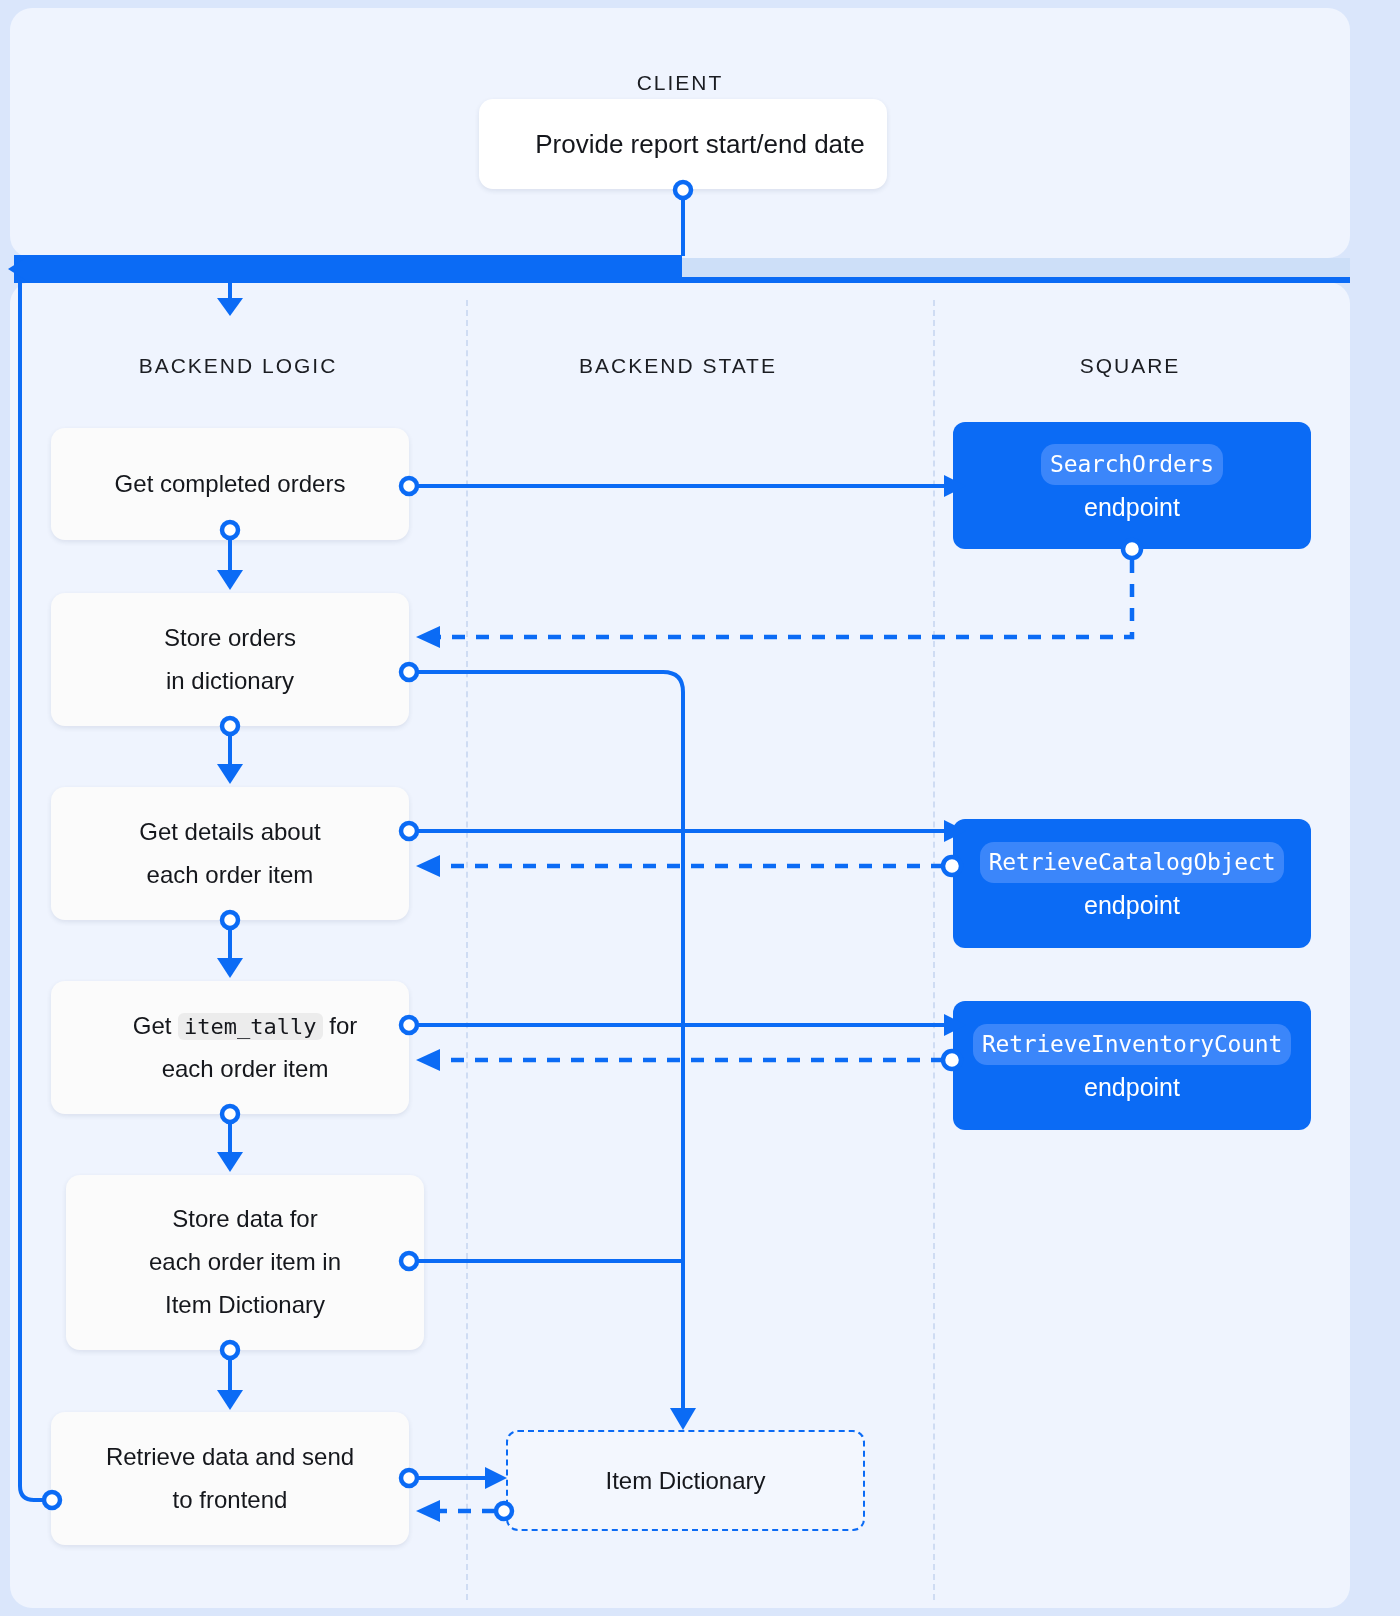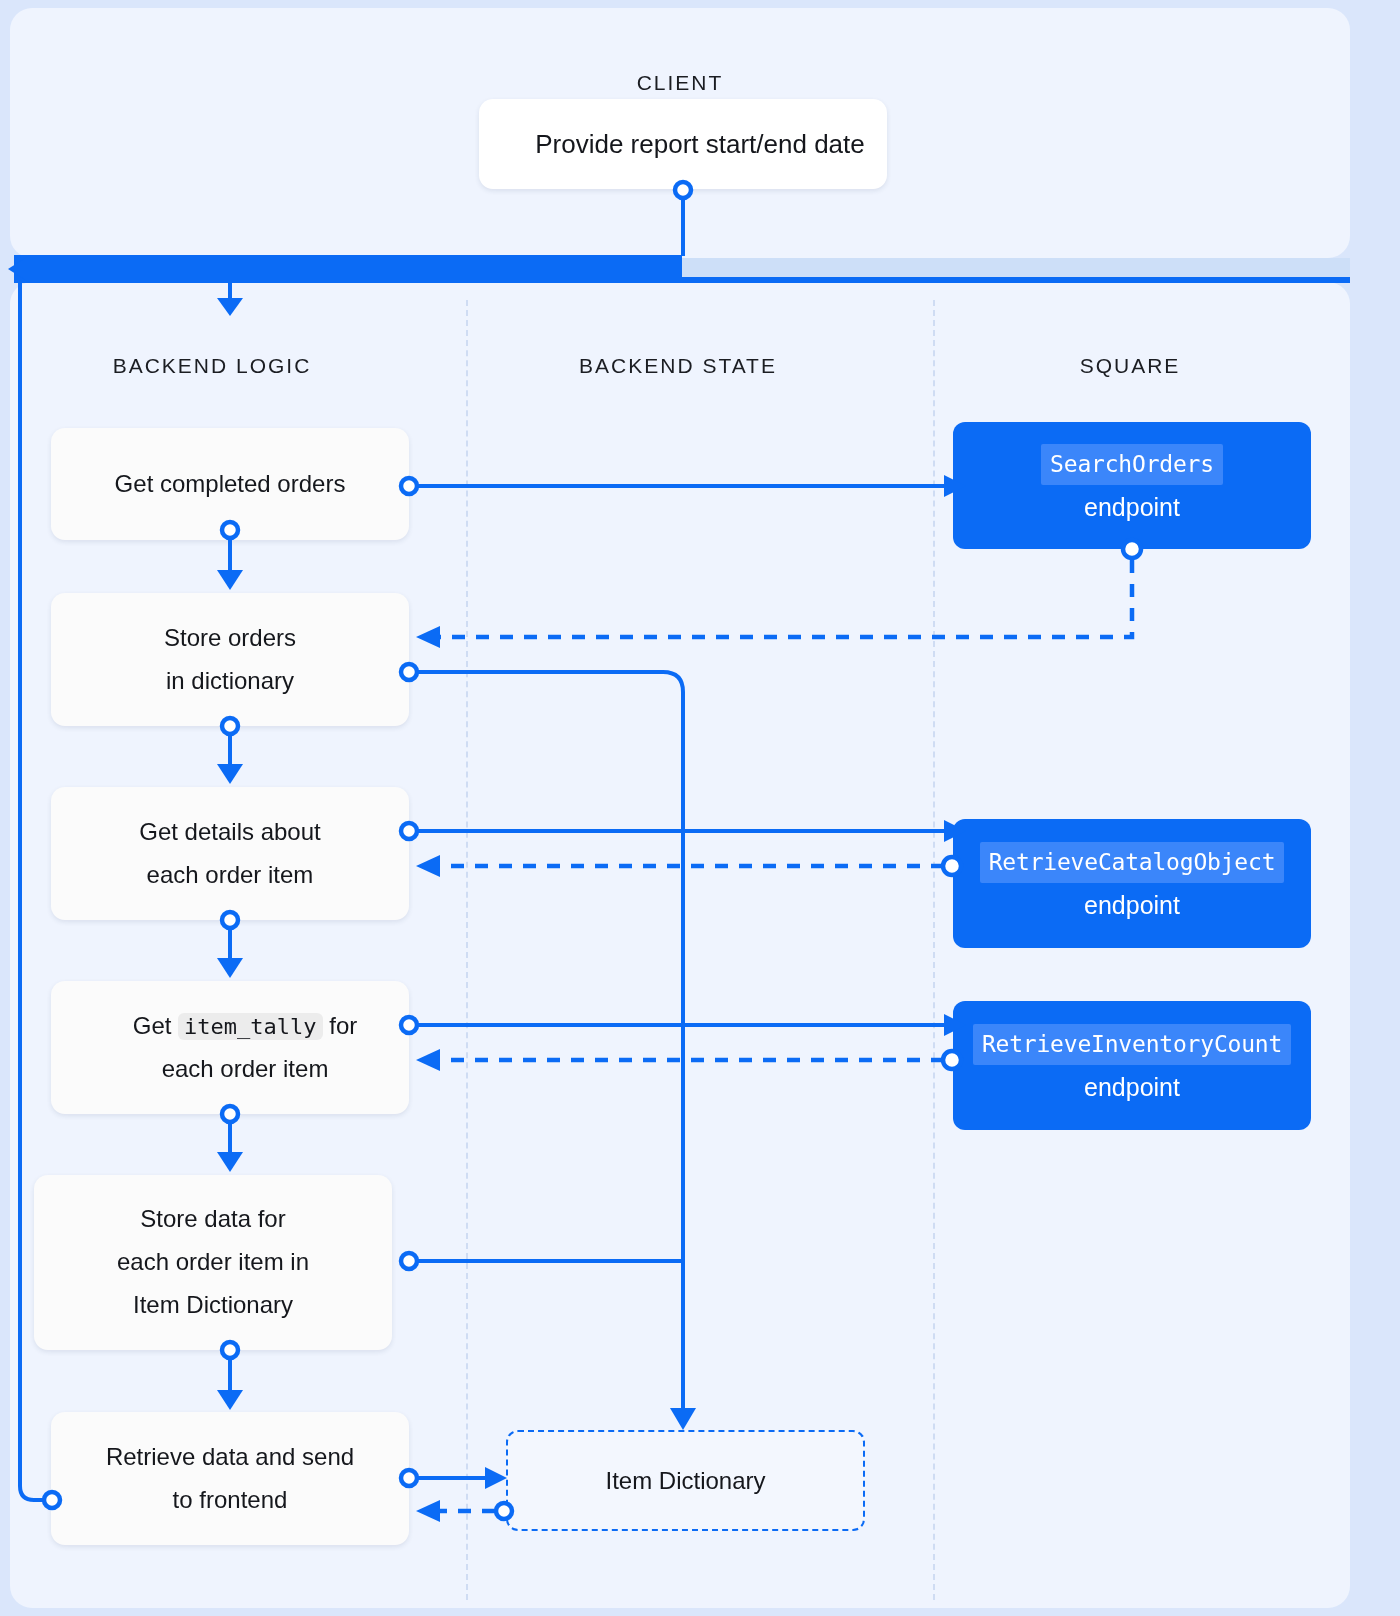--- a/index.html
+++ b/index.html
@@ -93,21 +93,21 @@
     align-items:center;
     justify-content:center;
     color:#ffffff;
     font-size:24px;
     line-height:1.6;
   }
   .endpoint .api{
     font-family:"DejaVu Sans Mono", monospace;
     font-size:23px;
     background:#3b86fa;
-    border-radius:2px;
+    border-radius:14px;
     padding:2px 9px;
     letter-spacing:-0.2px;
     white-space:nowrap;
   }
   .endpoint .sub{font-size:25px;margin-top:2px;}
 
   .store{
     position:absolute;
     background:#f3f7fe;
     border:2px dashed #0b6bf5;
@@ -142,21 +142,21 @@
 
   <div class="lane-divider" style="left:466px;top:300px;height:1300px;"></div>
   <div class="lane-divider" style="left:933px;top:300px;height:1300px;"></div>
 
   <div id="blue-bar-light"></div>
   <div id="blue-bar"></div>
   <div id="blue-bar-under"></div>
   <div id="blue-bar-arrow"></div>
 
   <div class="lane-title" style="left:480px;top:54px;width:400px;">CLIENT</div>
-  <div class="lane-title" style="left:12px;top:337px;width:400px;text-align:center;">BACKEND LOGIC</div>
+  <div class="lane-title" style="left:38px;top:337px;width:400px;text-align:center;">BACKEND LOGIC</div>
   <div class="lane-title" style="left:478px;top:337px;width:400px;">BACKEND STATE</div>
   <div class="lane-title" style="left:930px;top:337px;width:400px;">SQUARE</div>
 
   <div class="node client" style="left:479px;top:99px;width:408px;height:90px;padding-left:48px;">
     <span>Provide report start/end date</span>
   </div>
 
   <div class="node" style="left:51px;top:428px;width:358px;height:112px;">
     <span>Get completed orders</span>
   </div>
@@ -175,21 +175,21 @@
     </div>
   </div>
 
   <div class="node" style="left:51px;top:981px;width:358px;height:133px;padding-left:44px;">
     <div>
       <div><span>Get </span><code class="inline">item_tally</code><span> for</span></div>
       <div>each order item</div>
     </div>
   </div>
 
-  <div class="node" style="left:34px;top:1175px;width:358px;height:175px;">
+  <div class="node" style="left:66px;top:1175px;width:358px;height:175px;">
     <div>
       <div>Store data for</div>
       <div>each order item in</div>
       <div>Item Dictionary</div>
     </div>
   </div>
 
   <div class="node" style="left:51px;top:1412px;width:358px;height:133px;">
     <div>
       <div>Retrieve data and send</div>

